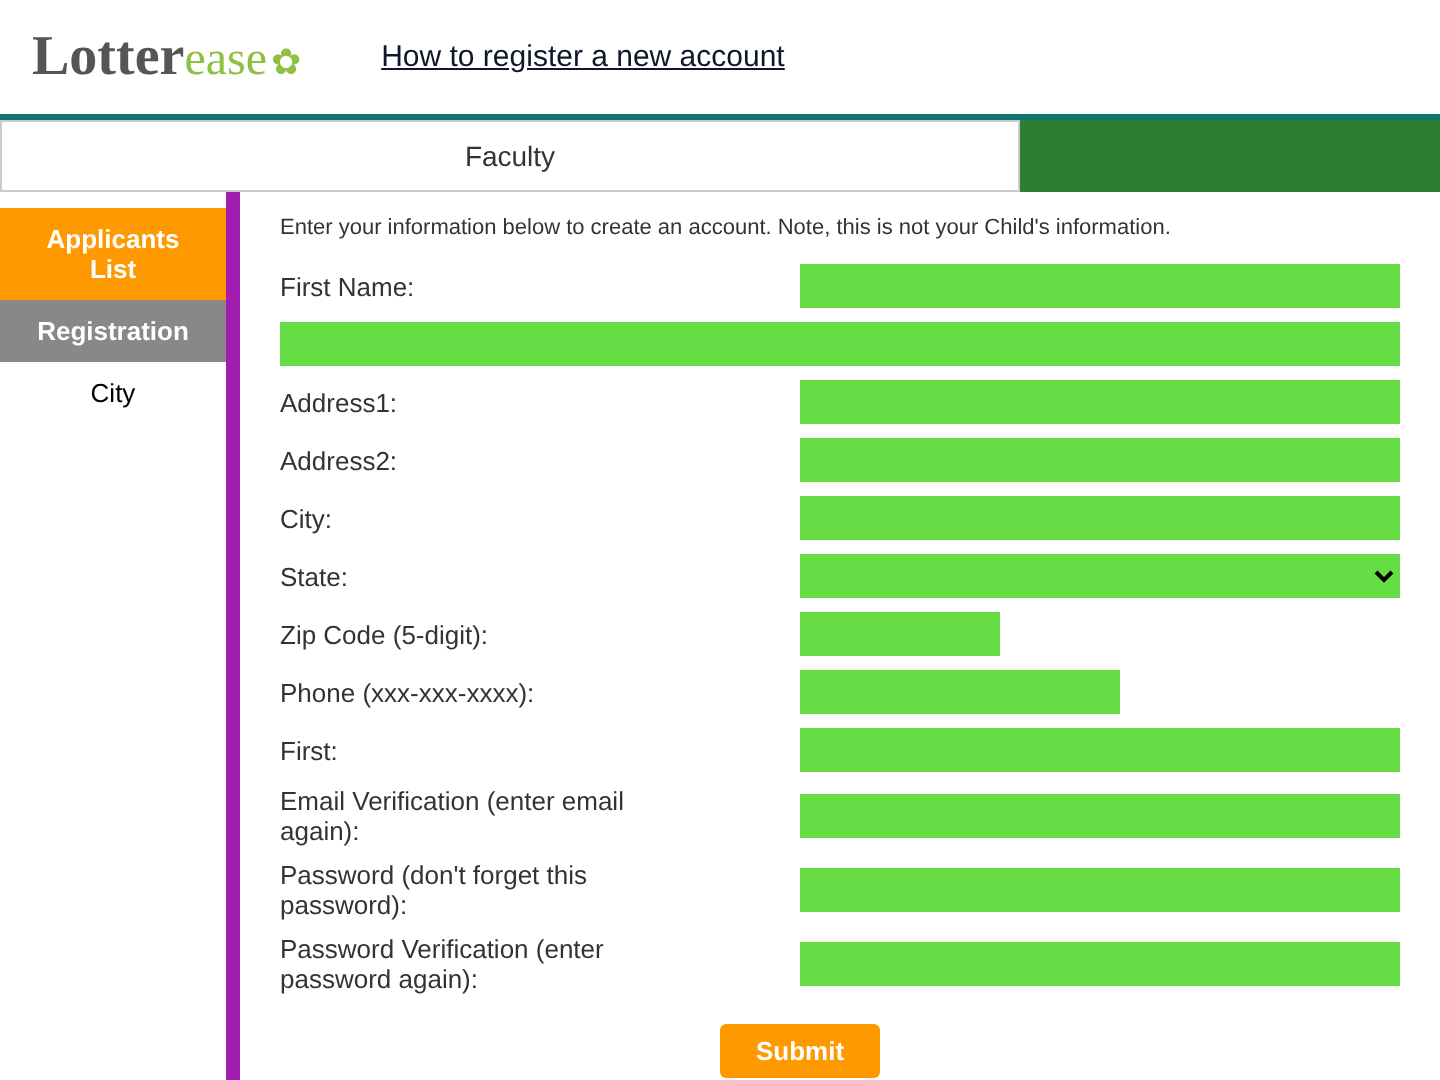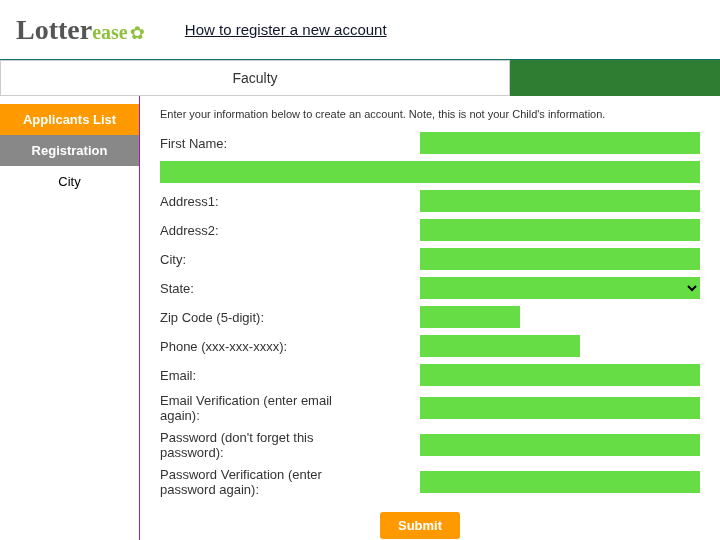--- a/index.html
+++ b/index.html
@@ -11,38 +11,38 @@
       height: 540px;
       overflow: hidden;
     }
 
     
     #header {
       display: flex;
       align-items: center;
       padding: 10px 16px;
       background: #fff;
-      border-bottom: 1px solid #0f766e;
+      border-bottom: 3px solid #0f766e;
       height: 60px;
     }
     #logo-area {
       display: flex;
       align-items: baseline;
       gap: 0;
       margin-right: 40px;
     }
     .logo-lotter {
       font-size: 28px;
       font-weight: bold;
       color: #555;
       font-family: Georgia, serif;
     }
     .logo-ease {
-      font-size: 20px;
-      font-weight: bold;
+      font-size: 24px;
+      font-weight: normal;
       color: #90c040;
       font-family: Georgia, serif;
     }
     .logo-star {
       font-size: 18px;
       color: #90c040;
       margin-left: 2px;
     }
     #header-link {
       font-size: 15px;
@@ -73,23 +73,23 @@
     }
 
     
     #main {
       display: flex;
       height: calc(540px - 60px - 36px);
     }
 
     
     #sidebar {
-      width: 140px;
-      background: #fff;
-      border-right: 1px solid #a21caf;
+      width: 120px;
+      background: #fff;
+      border-right: 7px solid #a21caf;
       padding-top: 8px;
     }
     .sidebar-item {
       display: block;
       padding: 8px 10px;
       text-align: center;
       font-size: 13px;
       cursor: pointer;
       color: #000;
     }
@@ -252,21 +252,21 @@
       <div class="form-label">Zip Code (5-digit):</div>
       <input class="form-input-short" type="text" style="">
     </div>
 
     <div class="form-row">
       <div class="form-label">Phone (xxx-xxx-xxxx):</div>
       <input class="form-input-medium" type="text" style="">
     </div>
 
     <div class="form-row">
-      <div class="form-label">Email:</div>
+      <div class="form-label">First:</div>
       <input class="form-input" type="text" style="">
     </div>
 
     <div class="form-row">
       <div class="form-label">Email Verification (enter email again):</div>
       <input class="form-input" type="text" style="">
     </div>
 
     <div class="form-row">
       <div class="form-label">Password (don't forget this password):</div>

